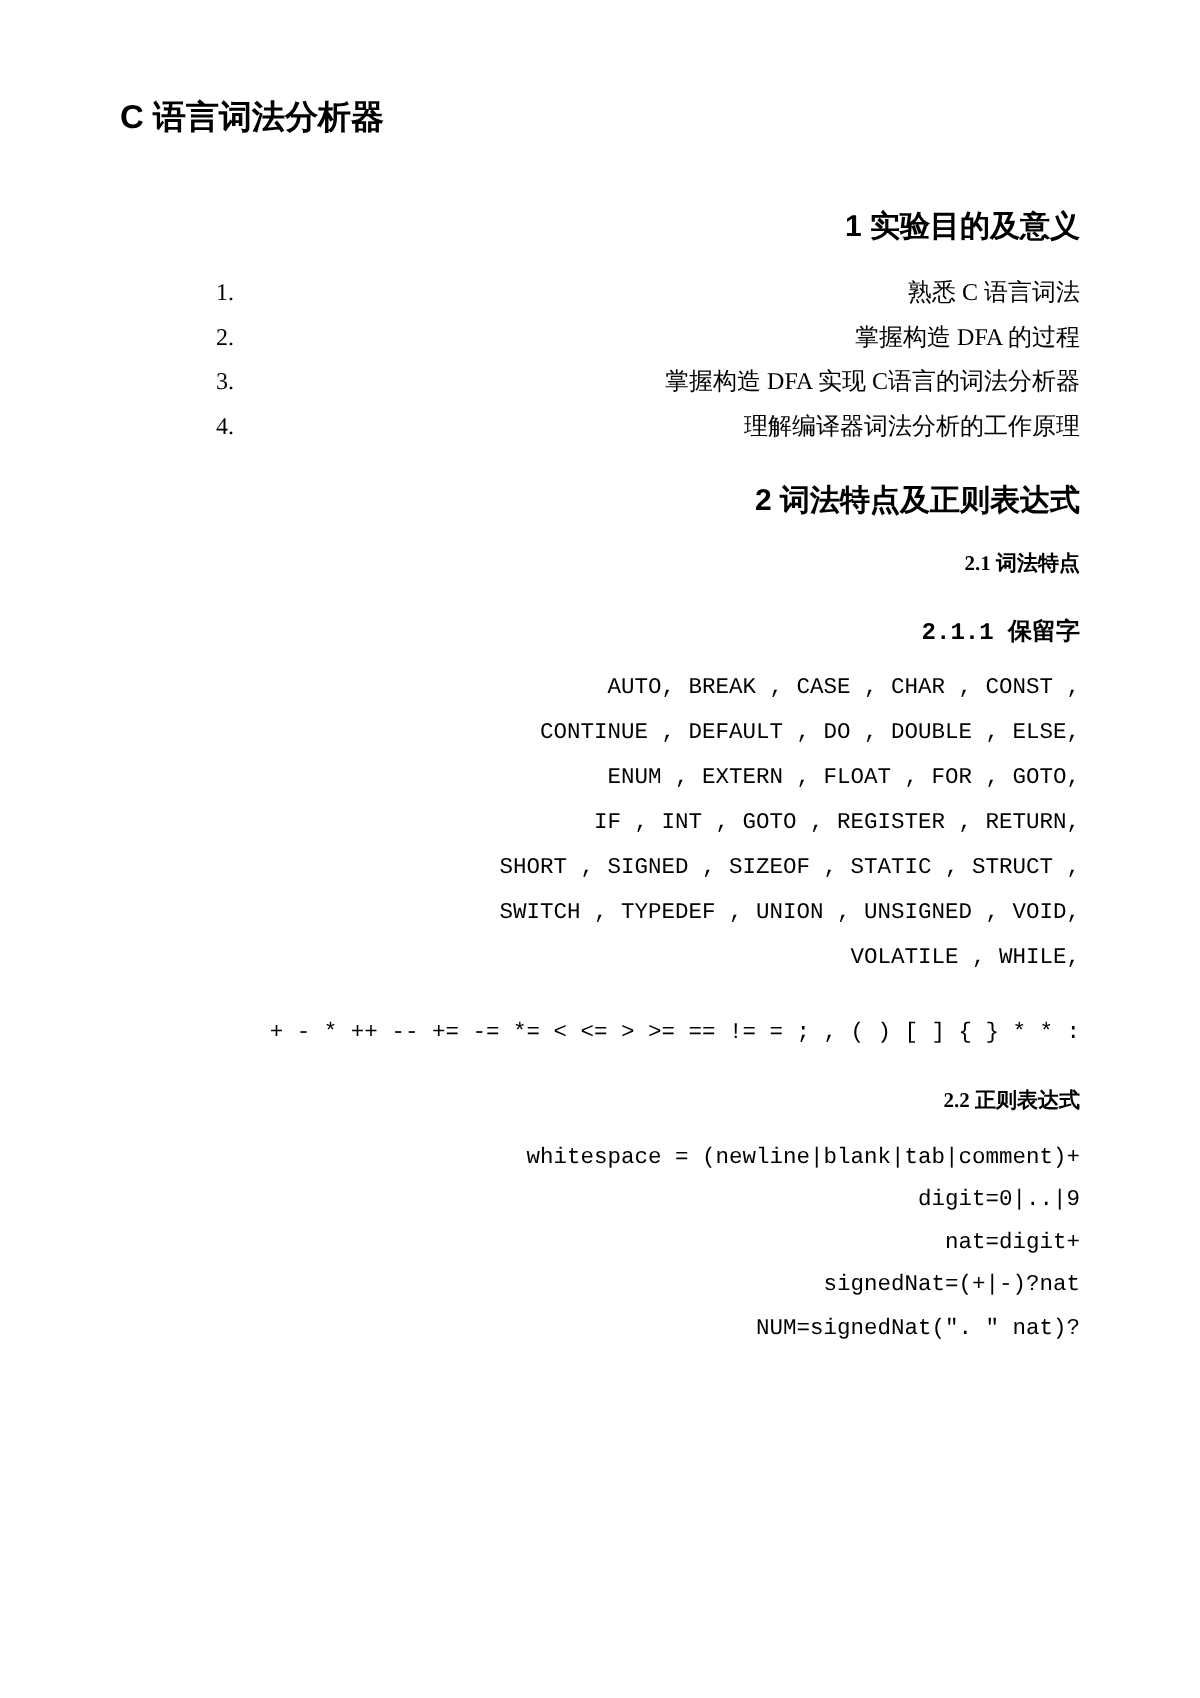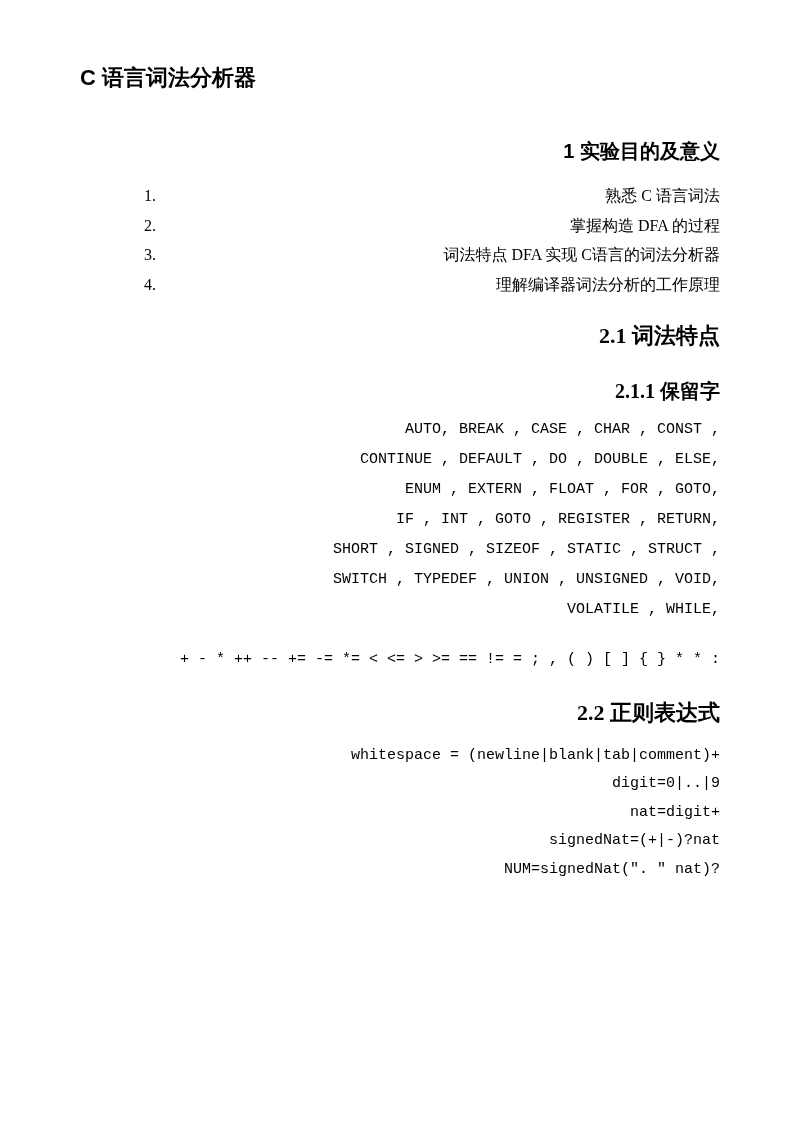--- a/index.html
+++ b/index.html
@@ -30,33 +30,34 @@
 
     .section-heading {
       font-size: 20px;
       font-weight: bold;
       margin-bottom: 16px;
       margin-top: 10px;
       font-family: "SimHei", "黑体", sans-serif;
     }
 
     .subsection-heading {
-      font-size: 22px;
+      font-size: 14px;
       font-weight: bold;
       margin-bottom: 12px;
       margin-top: 8px;
       margin-left: 20px;
     }
 
     .subsubsection-heading {
-      font-size: 20px;
+      font-size: 16px;
       font-weight: bold;
       margin-bottom: 8px;
       margin-top: 22px;
       margin-left: 40px;
+      font-family: Liberation Mono, monospace;
     }
 
     .ordered-list {
       margin-left: 80px;
       margin-bottom: 16px;
     }
 
     .ordered-list li {
       margin-bottom: 4px;
       font-size: 16px;
@@ -94,26 +95,27 @@
 </head>
 <body>
 
 <h1 class="page-title">C 语言词法分析器</h1>
 
 <div class="section-gap">
   <h2 class="section-heading">1 实验目的及意义</h2>
   <ol class="ordered-list">
     <li>熟悉 C 语言词法</li>
     <li>掌握构造 DFA 的过程</li>
-    <li>词法特点 DFA 实现 C语言的词法分析器</li>
+    <li>掌握构造 DFA 实现 C语言的词法分析器</li>
     <li>理解编译器词法分析的工作原理</li>
   </ol>
 </div>
 
 <div class="section-gap">
+  <h2 class="section-heading">2 词法特点及正则表达式</h2>
 
   <div class="section-gap">
     <h3 class="subsection-heading">2.1 词法特点</h3>
 
     <div class="section-gap">
       <h4 class="subsubsection-heading">2.1.1 保留字</h4>
       <div class="keywords-block">
         <div>AUTO,        BREAK ,        CASE ,       CHAR ,      CONST ,</div>
         <div>CONTINUE ,  DEFAULT     ,   DO   ,       DOUBLE  ,   ELSE,</div>
         <div>ENUM     ,   EXTERN      ,   FLOAT  ,     FOR     ,   GOTO,</div>

